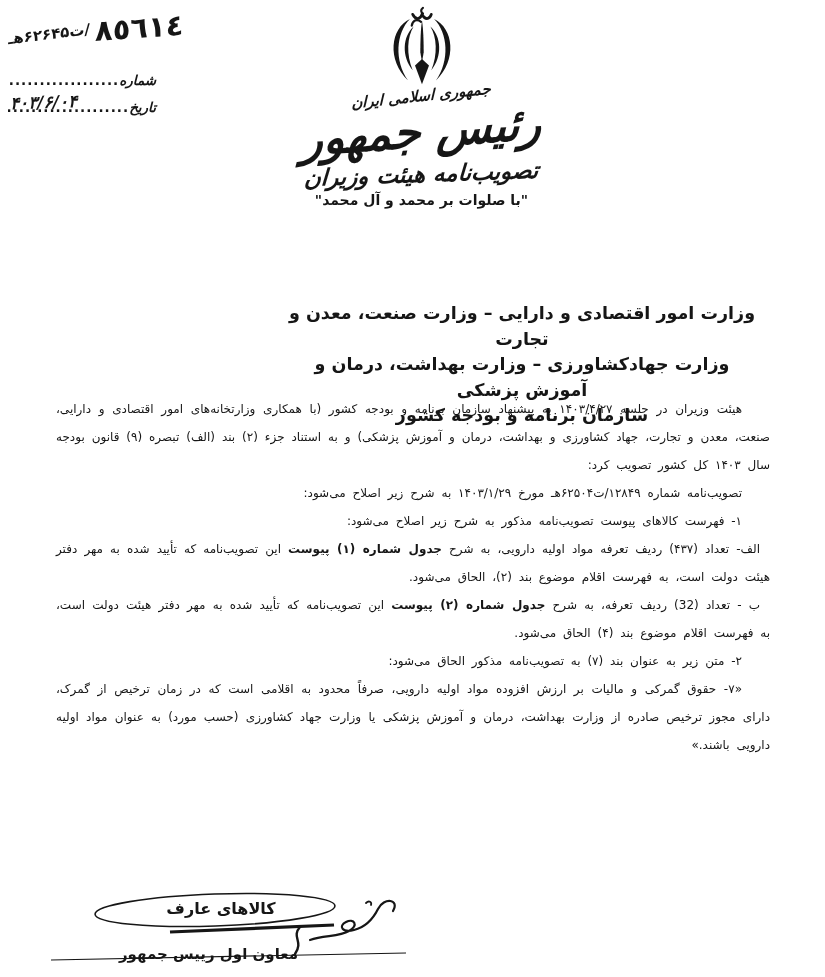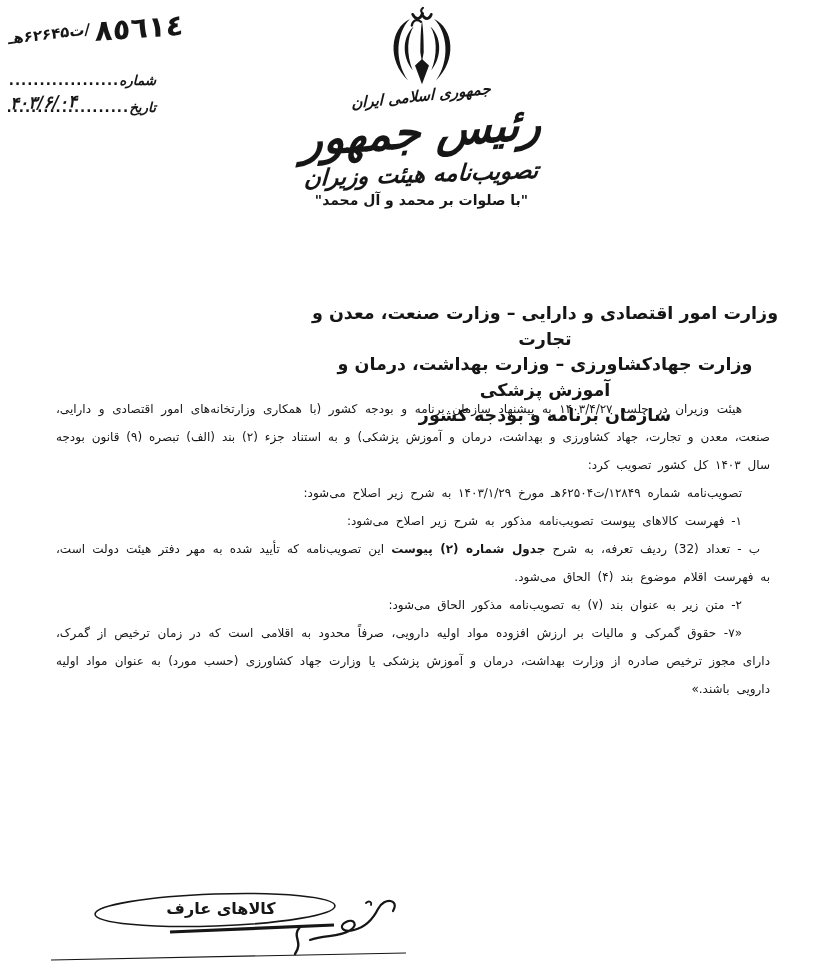--- a/index.html
+++ b/index.html
@@ -107,21 +107,21 @@
     transform: rotate(-2deg) skewX(-5deg);
     margin-top: 4px;
   }
   .basmala { font-size: 14px; font-weight: bold; margin-top: 14px; }
   .salawat { font-size: 14px; font-weight: bold; margin-top: 5px; }
 
   
   .addressees {
     position: absolute;
     top: 301px;
-    right: 44px;
+    right: 67px;
     width: 472px;
     text-align: center;
     font-size: 17.5px;
     font-weight: bold;
     line-height: 25.5px;
   }
 
   
   .body-text {
     position: absolute;
@@ -213,32 +213,34 @@
   <div class="addressees">
     <div>وزارت امور اقتصادی و دارایی – وزارت صنعت، معدن و تجارت</div>
     <div>وزارت جهادکشاورزی – وزارت بهداشت، درمان و آموزش پزشکی</div>
     <div>سازمان برنامه و بودجه کشور</div>
   </div>
 
   <div class="body-text">
     <p class="ind-lg">هیئت وزیران در جلسه ۱۴۰۳/۴/۲۷ به پیشنهاد سازمان برنامه و بودجه کشور (با همکاری وزارتخانه‌های امور اقتصادی و دارایی، صنعت، معدن و تجارت، جهاد کشاورزی و بهداشت، درمان و آموزش پزشکی) و به استناد جزء (۲) بند (الف) تبصره (۹) قانون بودجه سال ۱۴۰۳ کل کشور تصویب کرد:</p>
     <p class="ind-lg">تصویب‌نامه شماره ۱۲۸۴۹/ت۶۲۵۰۴هـ مورخ ۱۴۰۳/۱/۲۹ به شرح زیر اصلاح می‌شود:</p>
     <p class="ind-lg">۱- فهرست کالاهای پیوست تصویب‌نامه مذکور به شرح زیر اصلاح می‌شود:</p>
+    <p class="ind-sm"><span>الف- تعداد (۴۳۷) ردیف تعرفه مواد اولیه دارویی، به شرح </span><b>جدول شماره (۱) پیوست</b><span> این تصویب‌نامه که تأیید شده به مهر دفتر هیئت دولت است، به فهرست اقلام موضوع بند (۲)، الحاق می‌شود.</span></p>
     <p class="ind-sm"><span>ب - تعداد (32) ردیف تعرفه، به شرح </span><b>جدول شماره (۲) پیوست</b><span> این تصویب‌نامه که تأیید شده به مهر دفتر هیئت دولت است، به فهرست اقلام موضوع بند (۴) الحاق می‌شود.</span></p>
     <p class="ind-lg">۲- متن زیر به عنوان بند (۷) به تصویب‌نامه مذکور الحاق می‌شود:</p>
     <p class="ind-lg">«۷- حقوق گمرکی و مالیات بر ارزش افزوده مواد اولیه دارویی، صرفاً محدود به اقلامی است که در زمان ترخیص از گمرک، دارای مجوز ترخیص صادره از وزارت بهداشت، درمان و آموزش پزشکی یا وزارت جهاد کشاورزی (حسب مورد) به عنوان مواد اولیه دارویی باشند.»</p>
   </div>
 
   <div class="signature">
     <svg class="sig-art" width="365" height="84" viewBox="0 0 365 84">
       <g fill="none" stroke="#161616">
         <ellipse cx="167" cy="19" rx="120" ry="16" stroke-width="1.6" transform="rotate(-2 167 19)"></ellipse>
         <path d="M122 41 L286 34" stroke-width="3.2"></path>
         <path d="M345 20 C352 8 336 6 330 18 C325 28 318 36 306 39 C294 42 290 35 298 31 C306 27 311 34 301 40 C291 46 276 44 262 49" stroke-width="2.2" stroke-linecap="round"></path>
         <path d="M318 12 c3 -3 6 -1 5 2" stroke-width="1.8" stroke-linecap="round"></path>
         <path d="M252 36 C243 46 256 50 247 63" stroke-width="2.4" stroke-linecap="round"></path>
         <path d="M3 69 L358 62" stroke-width="1.2"></path>
       </g>
     </svg>
     <div class="sig-name">کالاهای عارف</div>
+    <div class="sig-title">معاون اول رییس جمهور</div>
   </div>
 
 </div>
 
 </body></html>

